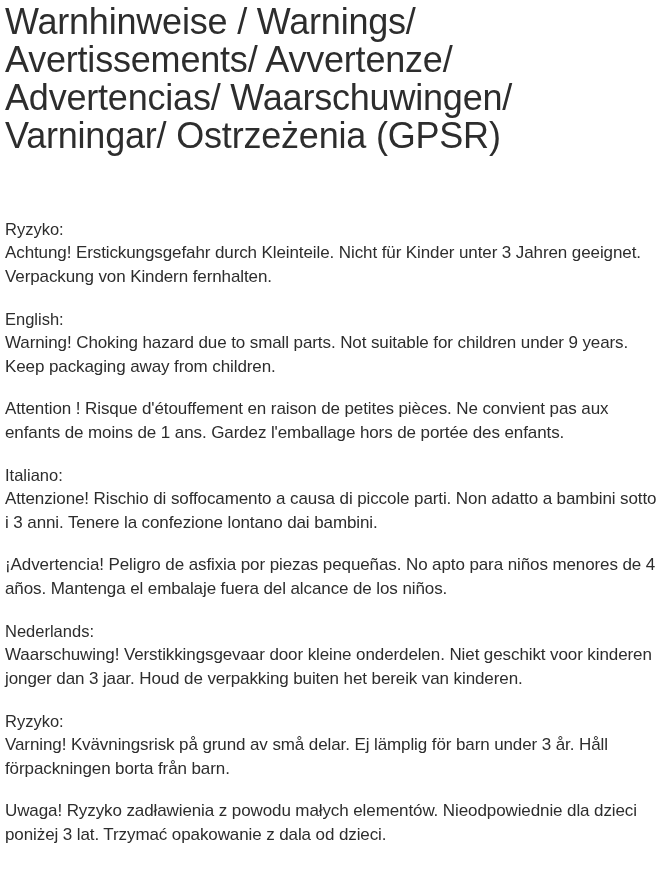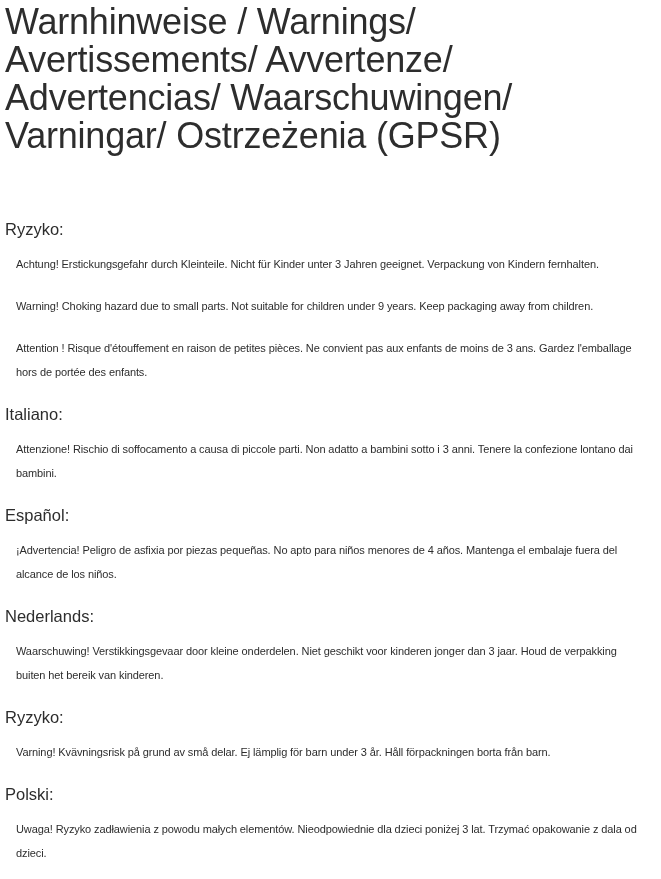--- a/index.html
+++ b/index.html
@@ -27,62 +27,61 @@
   .lang-section {
     margin: 0 0 18px 0;
   }
   .lang-label {
     font-size: 16.5px;
     font-weight: 400;
     line-height: 24px;
     margin: 0;
   }
   .lang-text {
-    font-size: 11px;
+    font-size: 17px;
     font-weight: 400;
     line-height: 24px;
-    margin: 11px;
+    margin: 0;
     max-width: 655px;
     letter-spacing: -0.1px;
   }
 </style>
 </head>
 <body>
 
 <h1 class="doc-title">Warnhinweise / Warnings/ Avertissements/ Avvertenze/ Advertencias/ Waarschuwingen/ Varningar/ Ostrzeżenia (GPSR)</h1>
 
 <section class="lang-section">
   <h2 class="lang-label">Ryzyko:</h2>
   <p class="lang-text">Achtung! Erstickungsgefahr durch Kleinteile. Nicht für Kinder unter 3 Jahren geeignet. Verpackung von Kindern fernhalten.</p>
 </section>
 
 <section class="lang-section">
+  <h2 class="lang-label">English:</h2>
   <p class="lang-text">Warning! Choking hazard due to small parts. Not suitable for children under 9 years. Keep packaging away from children.</p>
 </section>
 
 <section class="lang-section">
-  <p class="lang-text">Attention ! Risque d'étouffement en raison de petites pièces. Ne convient pas aux enfants de moins de 3 ans. Gardez l'emballage hors de portée des enfants.</p>
+  <p class="lang-text">Attention ! Risque d'étouffement en raison de petites pièces. Ne convient pas aux enfants de moins de 1 ans. Gardez l'emballage hors de portée des enfants.</p>
 </section>
 
 <section class="lang-section">
   <h2 class="lang-label">Italiano:</h2>
   <p class="lang-text">Attenzione! Rischio di soffocamento a causa di piccole parti. Non adatto a bambini sotto i 3 anni. Tenere la confezione lontano dai bambini.</p>
 </section>
 
 <section class="lang-section">
-  <h2 class="lang-label">Español:</h2>
   <p class="lang-text">¡Advertencia! Peligro de asfixia por piezas pequeñas. No apto para niños menores de 4 años. Mantenga el embalaje fuera del alcance de los niños.</p>
 </section>
 
 <section class="lang-section">
   <h2 class="lang-label">Nederlands:</h2>
   <p class="lang-text">Waarschuwing! Verstikkingsgevaar door kleine onderdelen. Niet geschikt voor kinderen jonger dan 3 jaar. Houd de verpakking buiten het bereik van kinderen.</p>
 </section>
 
 <section class="lang-section">
   <h2 class="lang-label">Ryzyko:</h2>
   <p class="lang-text">Varning! Kvävningsrisk på grund av små delar. Ej lämplig för barn under 3 år. Håll förpackningen borta från barn.</p>
 </section>
 
 <section class="lang-section">
-  <h2 class="lang-label">Polski:</h2>
   <p class="lang-text">Uwaga! Ryzyko zadławienia z powodu małych elementów. Nieodpowiednie dla dzieci poniżej 3 lat. Trzymać opakowanie z dala od dzieci.</p>
 </section>
 
 </body></html>

